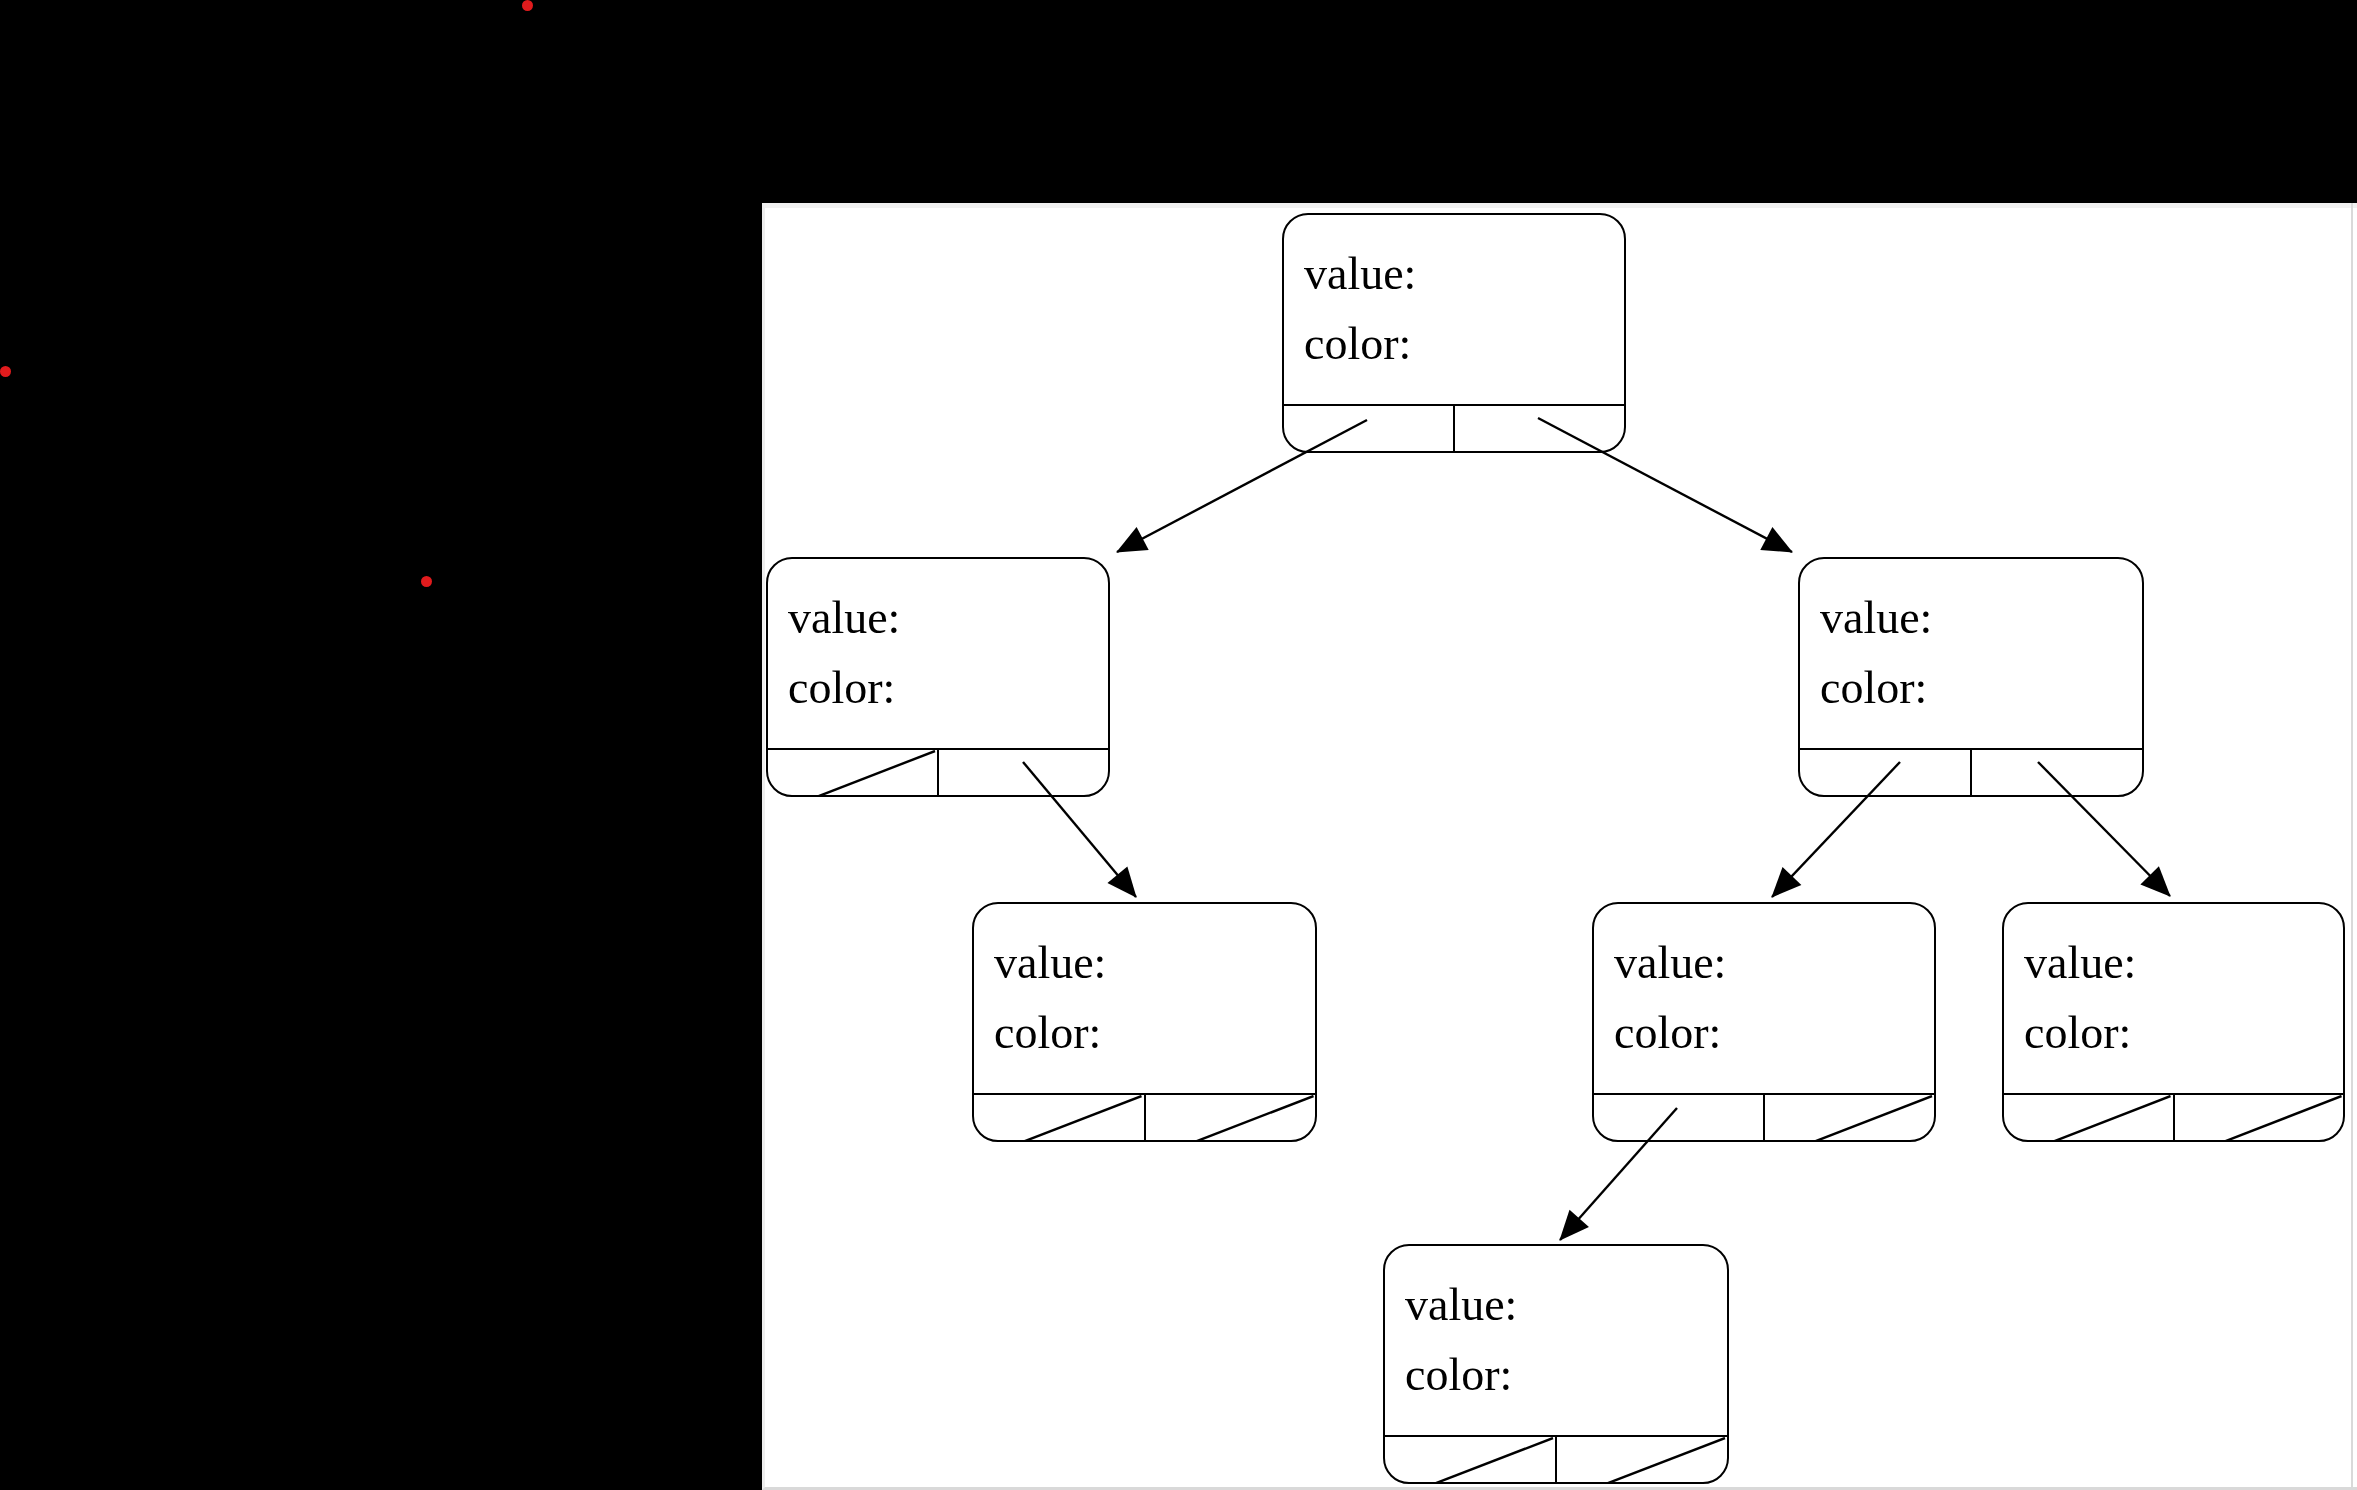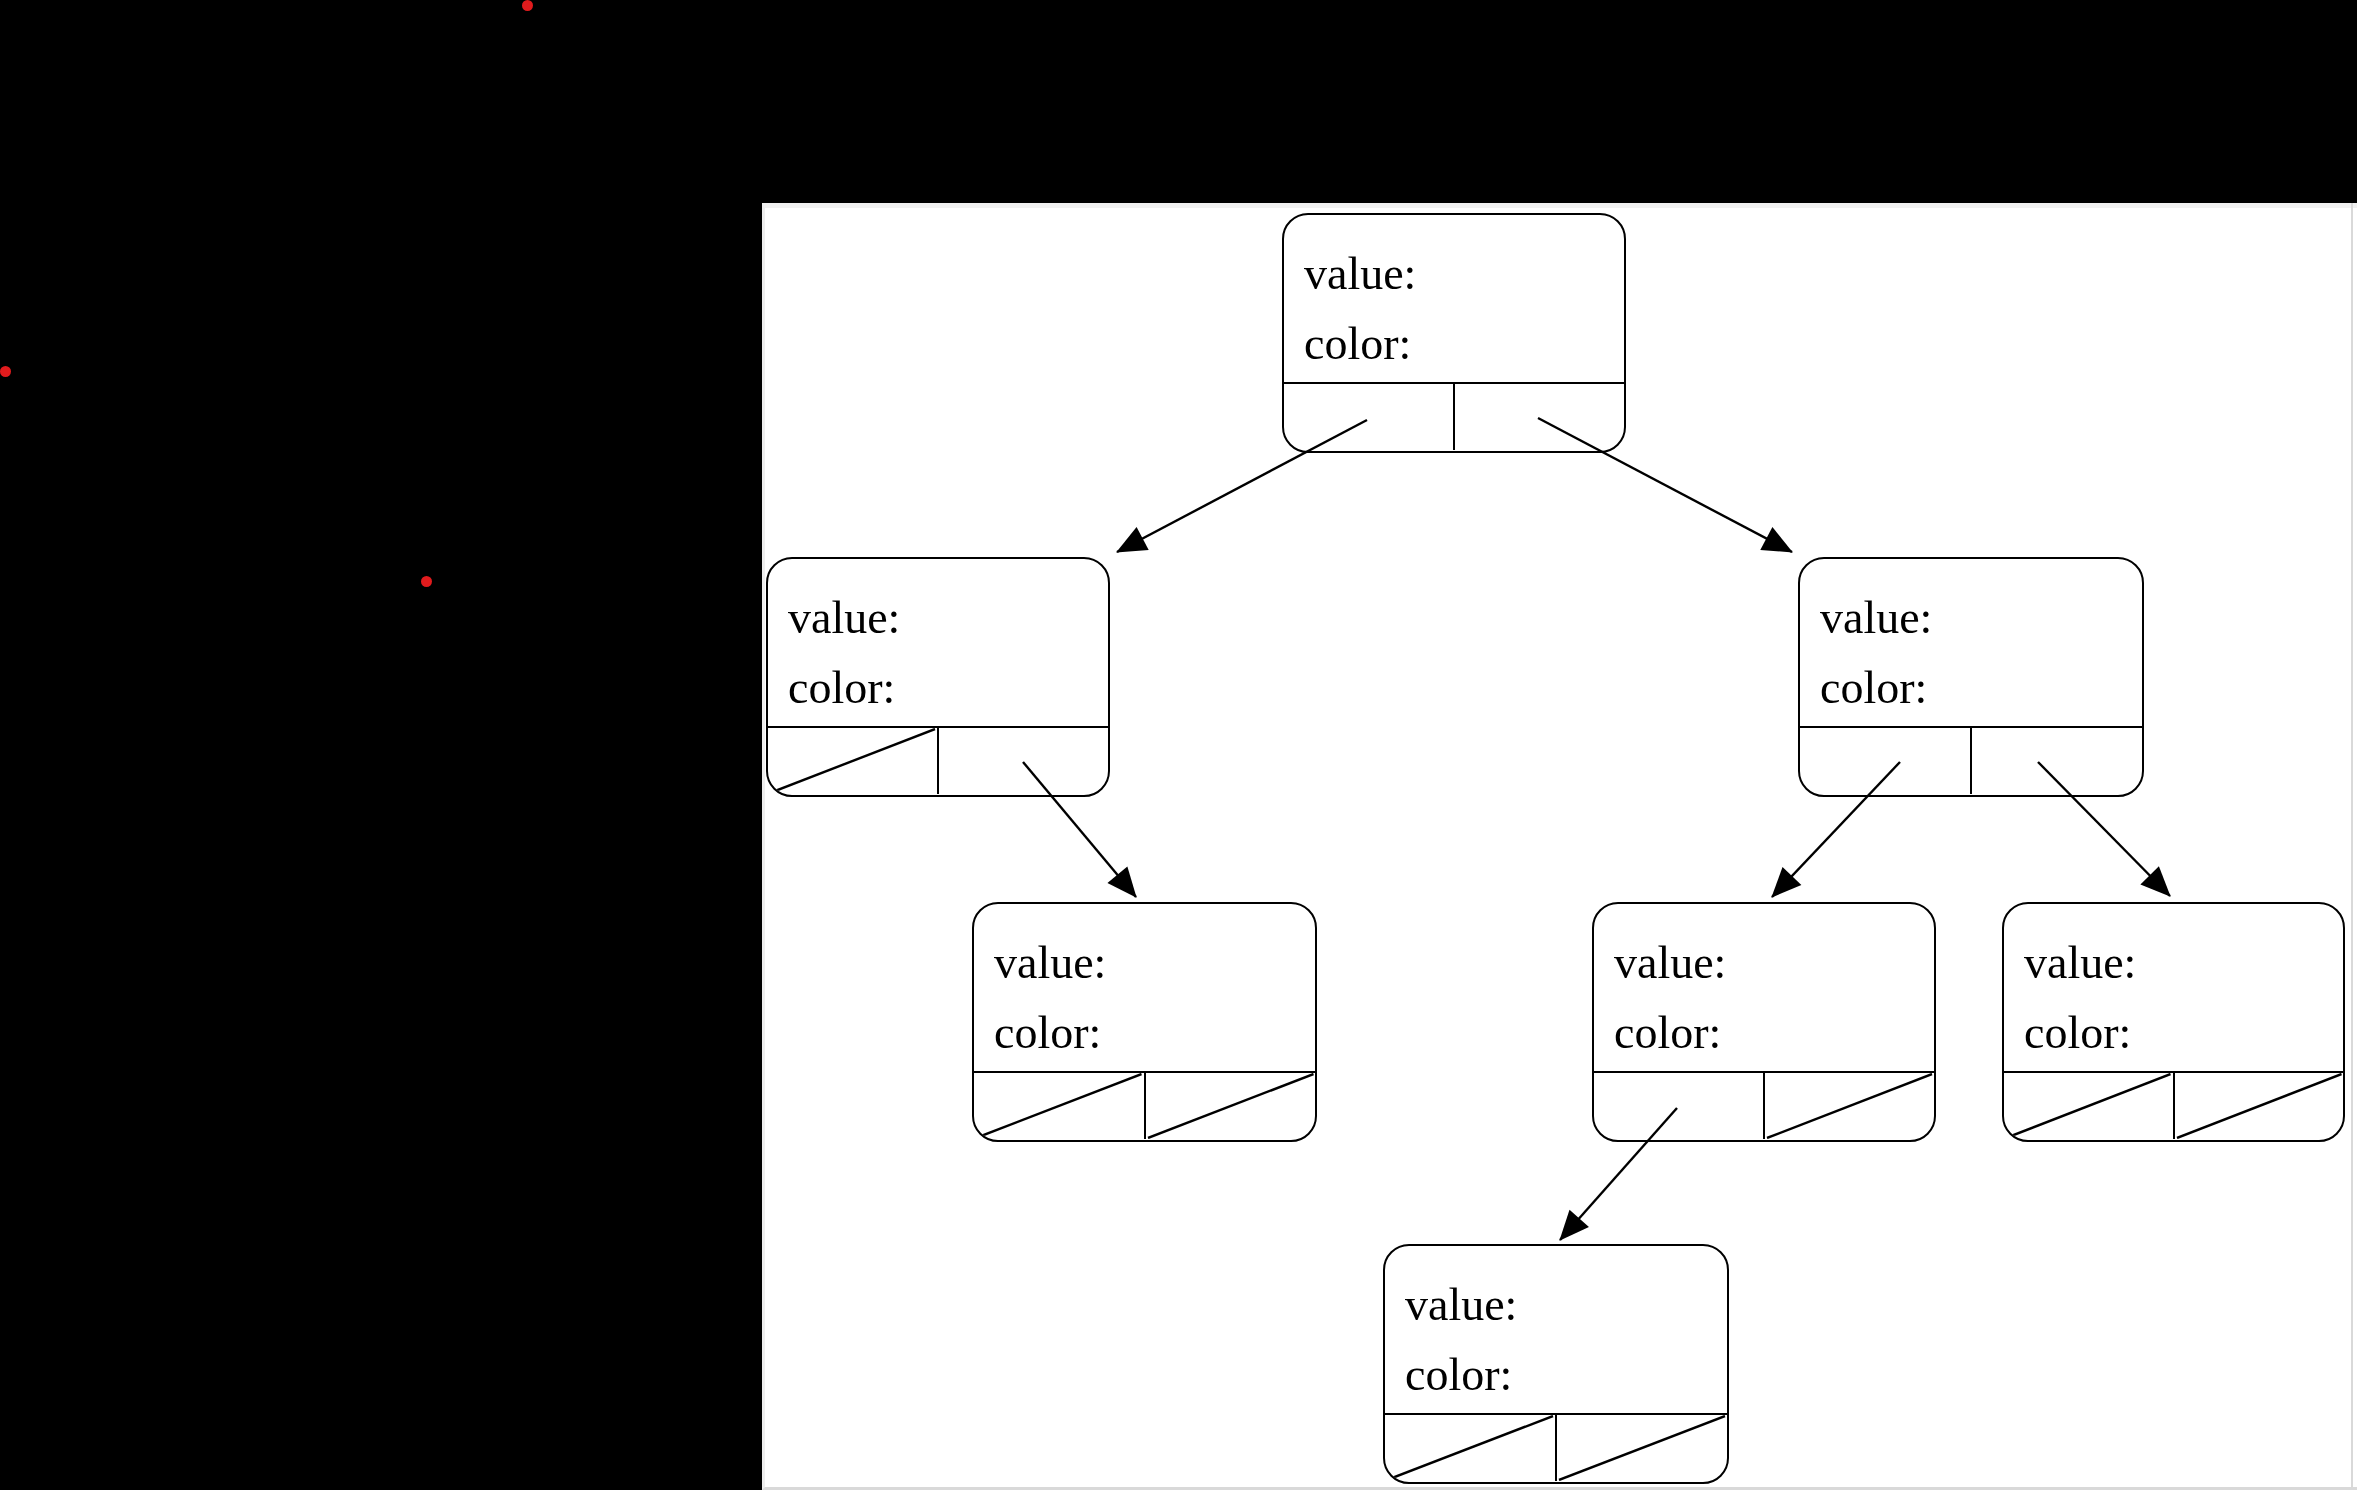--- a/index.html
+++ b/index.html
@@ -36,21 +36,21 @@
     width: 344px; height: 240px;
     box-sizing: border-box;
     background: #ffffff;
     border: 2.5px solid #000000;
     border-radius: 26px;
     overflow: hidden;
     z-index: 2;
   }
   .node-title {
     box-sizing: border-box;
-    height: 167px;
+    height: 189px;
     padding: 24px 0 0 20px;
   }
   .node-label {
     font-size: 46px;
     line-height: 70px;
     color: #000000;
     white-space: pre;
   }
   .pointer-row {
     box-sizing: border-box;

